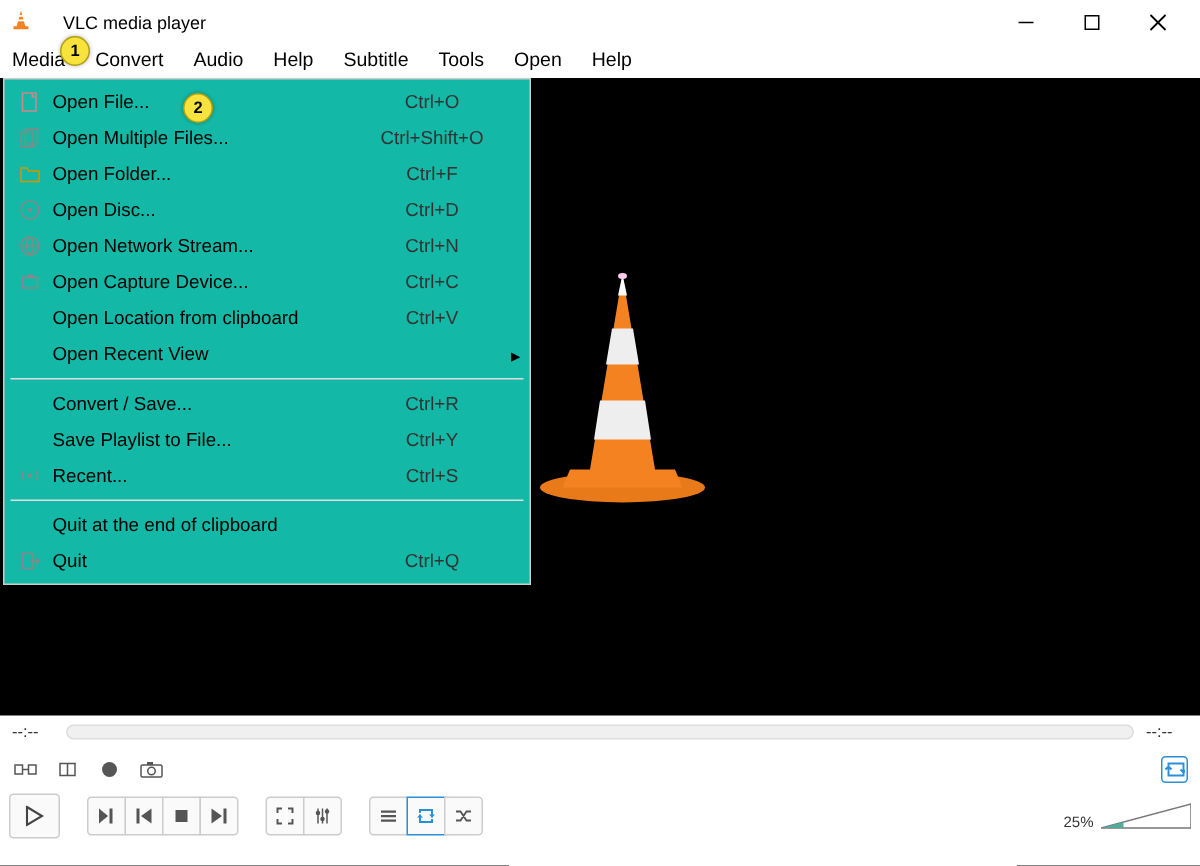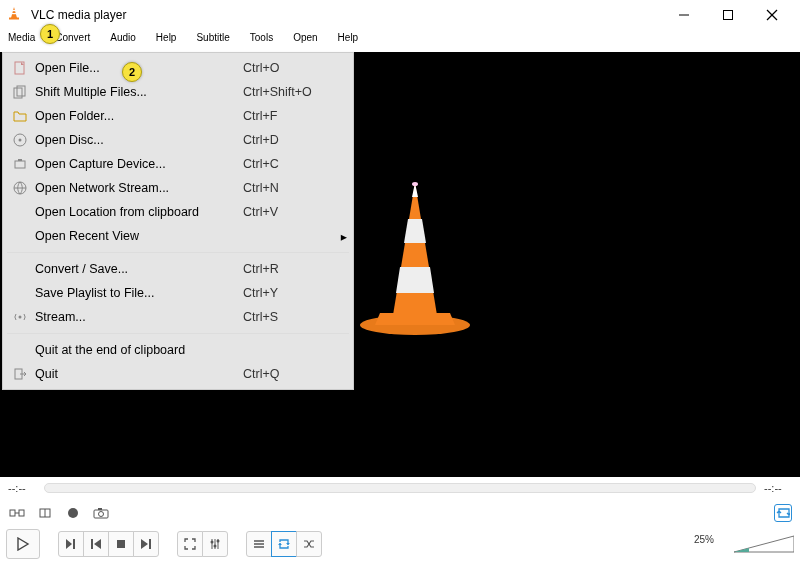--- a/index.html
+++ b/index.html
@@ -1,45 +1,45 @@
 <!DOCTYPE html>
 <html><head>
 <meta charset="utf-8">
 <style>
   * { box-sizing: border-box; margin: 0; padding: 0; font-family: "Segoe UI", Tahoma, sans-serif; }
   body { width: 800px; height: 577px; background: #fff; position: relative; overflow: hidden; }
   .titlebar { display: flex; align-items: center; height: 30px; padding: 0 6px; }
-  .titlebar .title { font-size: 12px; margin-left: 9px; flex: 1; }
+  .titlebar .title { font-size: 12px; margin-left: 20px; flex: 1; }
   .win-controls { display: flex; gap: 24px; padding-right: 12px;}
   .win-btn { width: 20px; display:flex; align-items:center; justify-content:center; }
-  .menubar { display: flex; height: 22px; padding: 0 4px; font-size: 10px; }
+  .menubar { display: flex; height: 22px; padding: 0 4px; font-size: 13px; }
   .menubar-item { padding: 2px 10px; cursor: default; position: relative; }
   .menubar-item:first-child { padding-left: 4px; padding-right:10px;}
   .video-area { background: #000; height: 425px; display:flex; align-items:center; justify-content:center; position:relative;}
-  .dropdown { position: absolute; top: 52px; left: 2px; width: 352px; background: #e5e5e5; border: 1px solid #ccc; box-shadow: 2px 2px 4px rgba(0,0,0,.15); padding: 3px 2px; z-index: 10;}
+  .dropdown { position: absolute; top: 52px; left: 2px; width: 352px; background: #14b8a6; border: 1px solid #ccc; box-shadow: 2px 2px 4px rgba(0,0,0,.15); padding: 3px 2px; z-index: 10;}
   .dd-row { display:flex; align-items:center; height: 24px; padding: 0 4px; font-size: 12.5px;}
   .dd-icon { width: 22px; display:flex; justify-content:center; color:#777;}
   .dd-label { flex:1; padding-left:4px;}
-  .dd-short { width: 90px; text-align:left; color:#333;}
+  .dd-short { width: 90px; text-align:center; color:#333;}
   .dd-arrow { width: 14px; text-align:right;}
   .dd-sep { height:1px; background:#ddd; margin: 4px 2px;}
   .seekbar-row { display:flex; align-items:center; height: 22px; padding: 0 8px; gap:8px;}
   .time { font-size: 11px; color:#333; min-width:28px;}
   .seek-track { flex:1; height:10px; background:#f0f0f0; border:1px solid #ddd; border-radius:6px;}
   .tools-row { display:flex; align-items:center; height:28px; padding: 0 8px; gap:10px;}
   .tools-row .spacer { flex:1;}
   .controls-row { display:flex; align-items:center; height:34px; padding: 0 6px; gap:4px;}
   .ctrl-btn { width:26px; height:26px; border:1px solid #ccc; border-radius:3px; display:flex; align-items:center; justify-content:center; font-size:12px; background:#fafafa;}
   .ctrl-btn.play { width:34px; height:30px;}
   .ctrl-group { display:flex; gap:0; }
   .ctrl-group .ctrl-btn { border-radius:0; margin-left:-1px;}
   .ctrl-group .ctrl-btn:first-child { border-radius:3px 0 0 3px; margin-left:0;}
   .ctrl-group .ctrl-btn:last-child { border-radius:0 3px 3px 0;}
   .vsep { width:10px;}
-  .vol { display:flex; align-items:flex-start; gap:20px; margin-left:auto;}
+  .vol { display:flex; align-items:flex-end; gap:5px; margin-left:auto;}
   .vol-label { font-size:10px; color:#333;}
   .vol-tri { width:60px; height:20px;}
   .annot { position:absolute; width:20px; height:20px; background:#f7e23e; border:1px solid #b0a010; border-radius:50%; display:flex; align-items:center; justify-content:center; font-size:11px; font-weight:bold; z-index:20; box-shadow:0 0 3px rgba(0,0,0,.3);}
   .tool-ic { width:18px; height:18px; display:flex; align-items:center; justify-content:center; color:#555;}
   .loop-active { color:#2b8fd8; border:1px solid #2b8fd8; border-radius:3px; padding:1px;}
 </style>
 </head>
 <body>
 
 <div class="titlebar">
@@ -110,21 +110,21 @@
       <span class="dd-short">Ctrl+O</span>
       <span class="dd-arrow"></span>
     </div>
     <div class="dd-row">
       <span class="dd-icon">
         <svg width="14" height="14">
           <rect x="1" y="3" width="8" height="10" fill="none" stroke="#888"></rect>
           <rect x="4" y="1" width="8" height="10" fill="none" stroke="#888"></rect>
         </svg>
       </span>
-      <span class="dd-label">Shift Multiple Files...</span>
+      <span class="dd-label">Open Multiple Files...</span>
       <span class="dd-short">Ctrl+Shift+O</span>
       <span class="dd-arrow"></span>
     </div>
     <div class="dd-row">
       <span class="dd-icon">
         <svg width="14" height="14">
           <path d="M1 4 L1 12 L13 12 L13 5 L6 5 L5 3 L1 3 Z" fill="none" stroke="#c90"></path>
         </svg>
       </span>
       <span class="dd-label">Open Folder...</span>
@@ -138,37 +138,37 @@
           <circle cx="7" cy="7" r="1.5" fill="#888"></circle>
         </svg>
       </span>
       <span class="dd-label">Open Disc...</span>
       <span class="dd-short">Ctrl+D</span>
       <span class="dd-arrow"></span>
     </div>
     <div class="dd-row">
       <span class="dd-icon">
         <svg width="14" height="14">
+          <circle cx="7" cy="7" r="6" fill="none" stroke="#888"></circle>
+          <path d="M1 7 H13 M7 1 C4 4 4 10 7 13 M7 1 C10 4 10 10 7 13" fill="none" stroke="#888"></path>
+        </svg>
+      </span>
+      <span class="dd-label">Open Network Stream...</span>
+      <span class="dd-short">Ctrl+N</span>
+      <span class="dd-arrow"></span>
+    </div>
+    <div class="dd-row">
+      <span class="dd-icon">
+        <svg width="14" height="14">
           <rect x="2" y="4" width="10" height="7" fill="none" stroke="#888"></rect>
           <rect x="5" y="2" width="4" height="2" fill="#888"></rect>
         </svg>
       </span>
       <span class="dd-label">Open Capture Device...</span>
       <span class="dd-short">Ctrl+C</span>
-      <span class="dd-arrow"></span>
-    </div>
-    <div class="dd-row">
-      <span class="dd-icon">
-        <svg width="14" height="14">
-          <circle cx="7" cy="7" r="6" fill="none" stroke="#888"></circle>
-          <path d="M1 7 H13 M7 1 C4 4 4 10 7 13 M7 1 C10 4 10 10 7 13" fill="none" stroke="#888"></path>
-        </svg>
-      </span>
-      <span class="dd-label">Open Network Stream...</span>
-      <span class="dd-short">Ctrl+N</span>
       <span class="dd-arrow"></span>
     </div>
     <div class="dd-row">
       <span class="dd-icon"></span>
       <span class="dd-label">Open Location from clipboard</span>
       <span class="dd-short">Ctrl+V</span>
       <span class="dd-arrow"></span>
     </div>
     <div class="dd-row">
       <span class="dd-icon"></span>
@@ -189,21 +189,21 @@
       <span class="dd-short">Ctrl+Y</span>
       <span class="dd-arrow"></span>
     </div>
     <div class="dd-row">
       <span class="dd-icon">
         <svg width="14" height="14">
           <circle cx="7" cy="7" r="1.5" fill="#888"></circle>
           <path d="M3 4 A5 5 0 0 0 3 10 M11 4 A5 5 0 0 1 11 10" fill="none" stroke="#888"></path>
         </svg>
       </span>
-      <span class="dd-label">Stream...</span>
+      <span class="dd-label">Recent...</span>
       <span class="dd-short">Ctrl+S</span>
       <span class="dd-arrow"></span>
     </div>
     <div class="dd-sep"></div>
     <div class="dd-row">
       <span class="dd-icon"></span>
       <span class="dd-label">Quit at the end of clipboard</span>
       <span class="dd-short"></span>
       <span class="dd-arrow"></span>
     </div>

